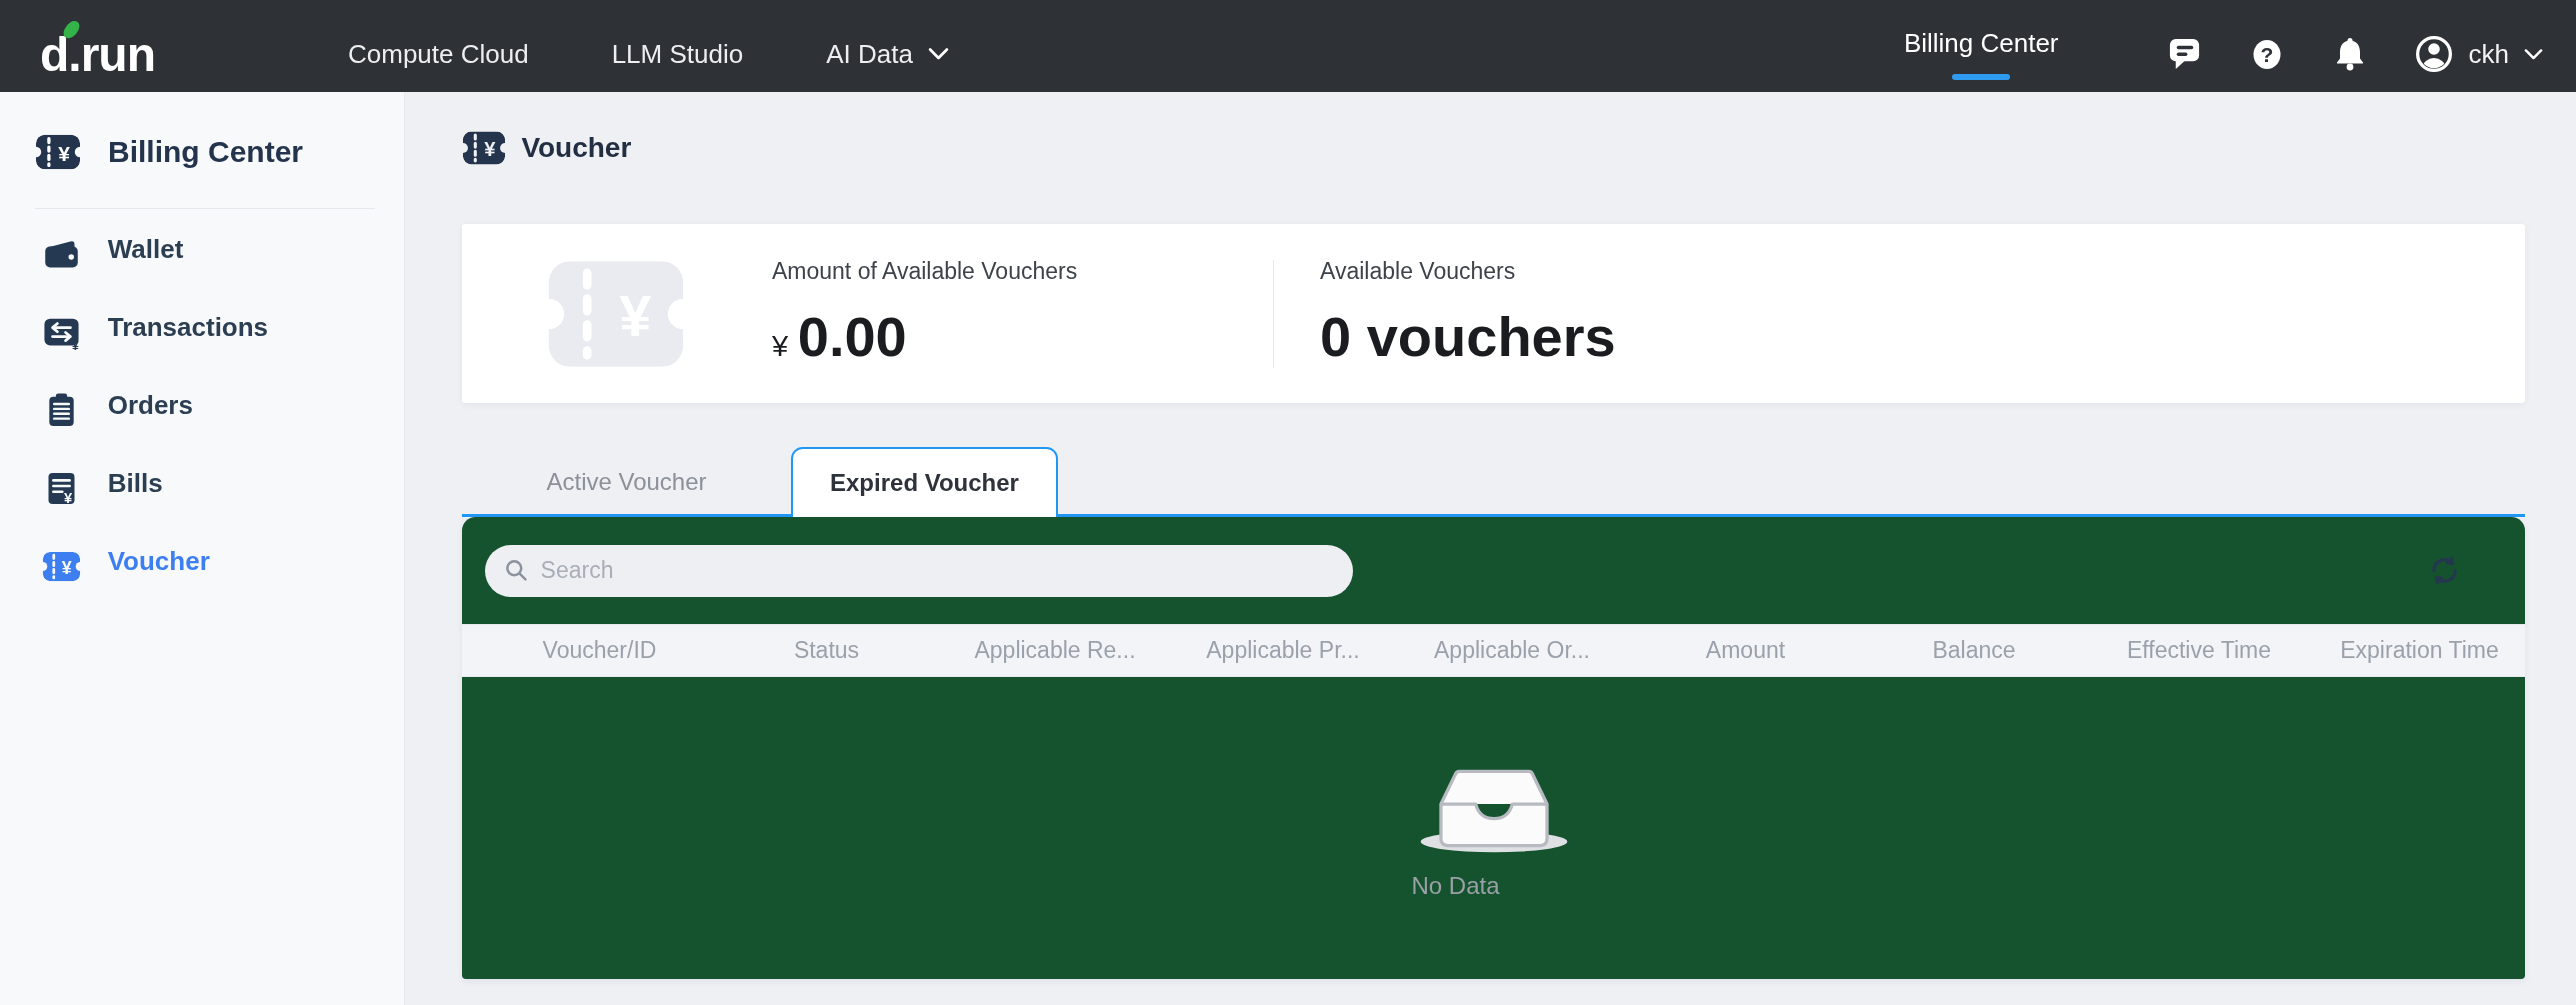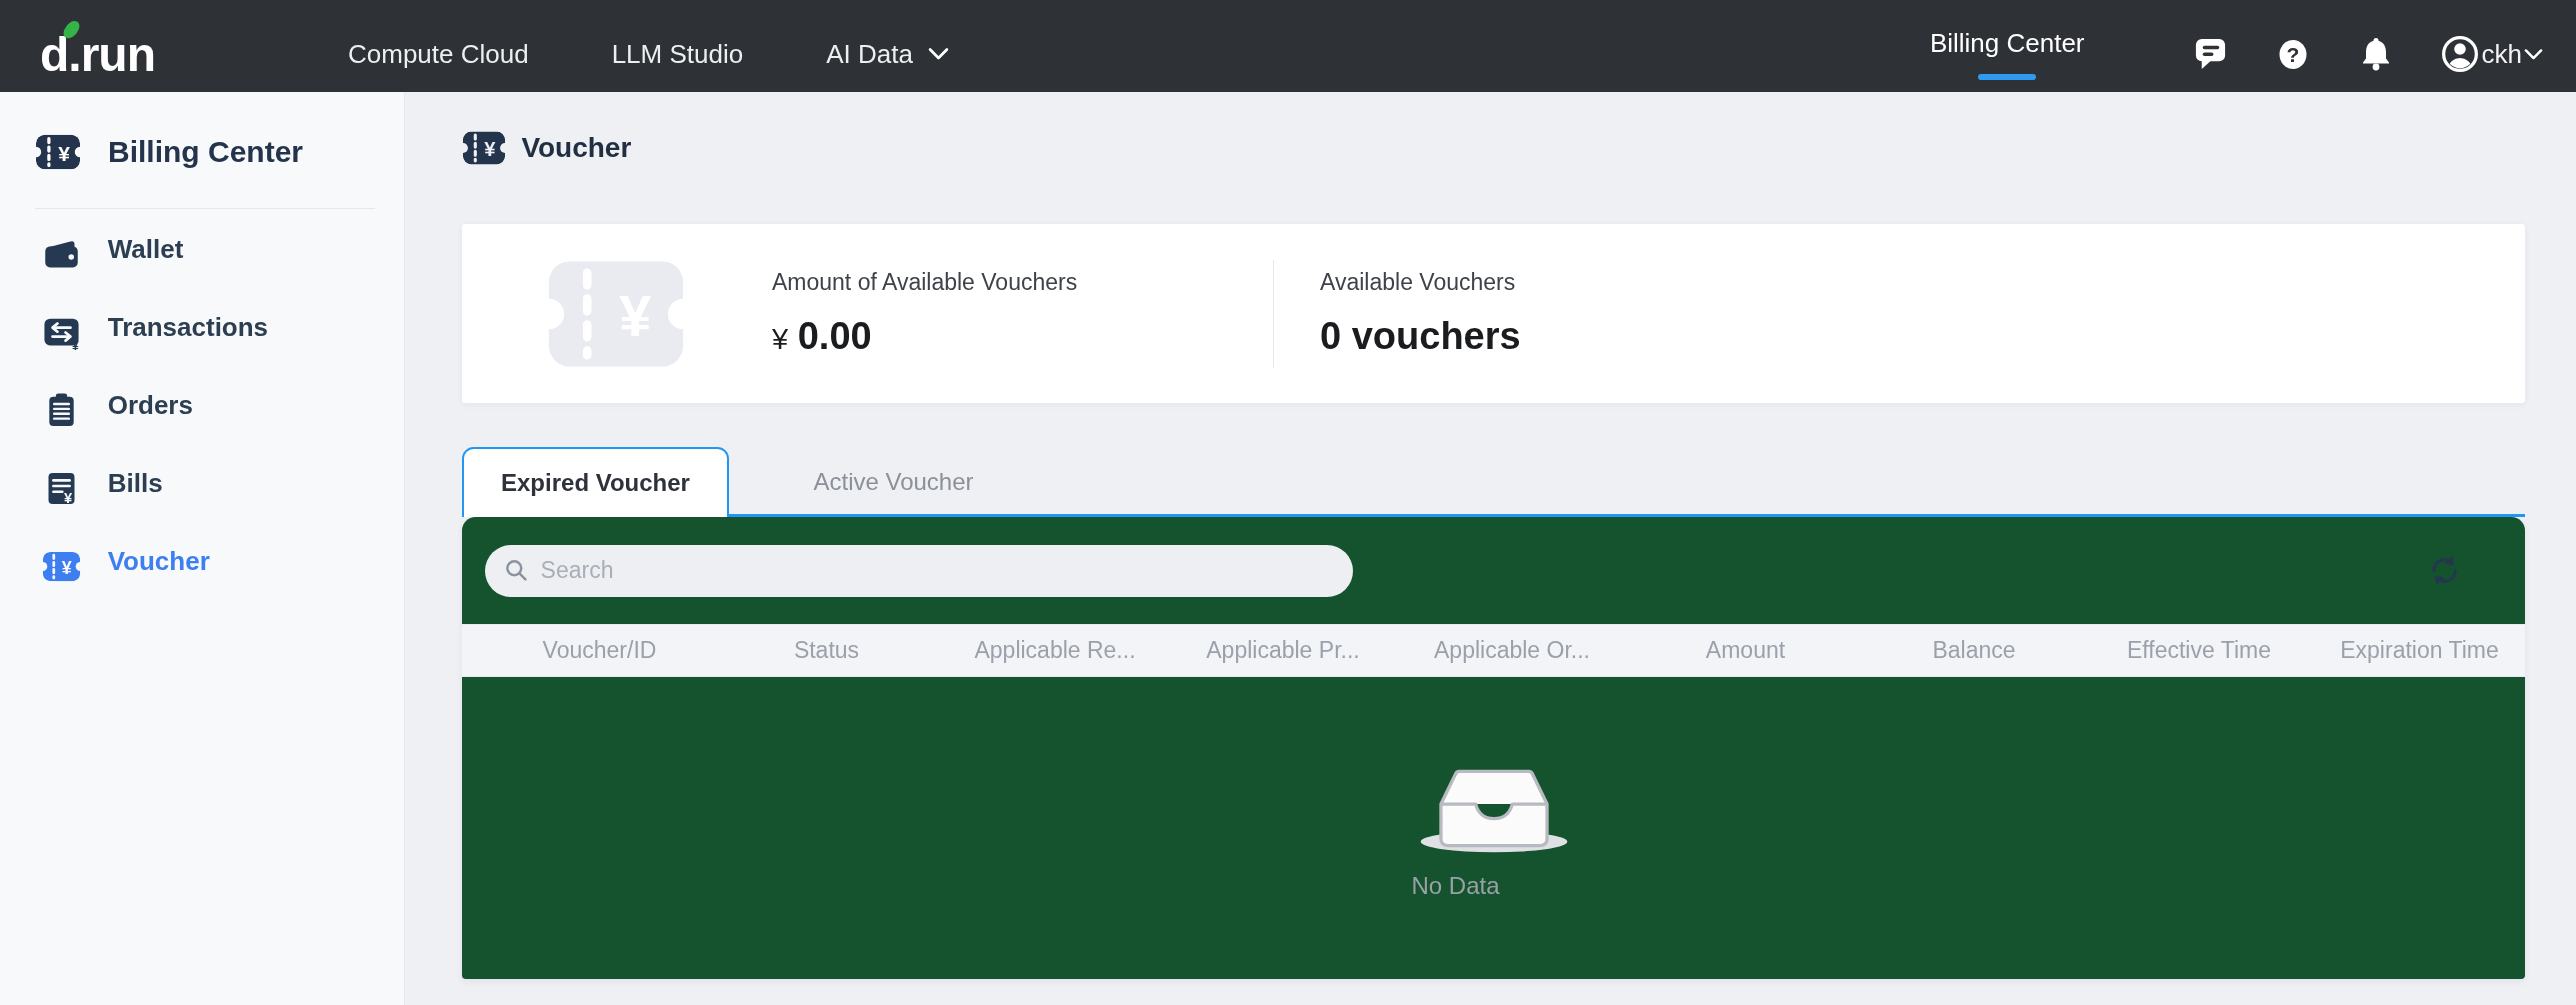--- a/index.html
+++ b/index.html
@@ -22,21 +22,21 @@
   }
   .nav { display:flex; gap:83px; margin-left:193px; align-items:center; }
   .nav-item { color:#eceef0; font-size:26px; font-weight:500; display:flex; align-items:center; gap:15.4px; cursor:pointer; white-space:nowrap; }
   .top-right { margin-left:auto; display:flex; align-items:center; gap:44px; }
   .billing-link {
     color:#fff; font-size:26px; font-weight:500; display:flex; flex-direction:column;
     align-items:center; margin-right:62px; cursor:pointer;
   }
   .billing-underline { width:58px; height:5.8px; border-radius:2.9px; background:#2e9bf0; margin-top:15.4px; }
   .icon-btn { width:39px; height:39px; display:flex; align-items:center; justify-content:center; cursor:pointer; flex-shrink:0; }
-  .user { display:flex; align-items:center; gap:2px; color:#f2f3f5; font-size:26px; cursor:pointer; }
+  .user { display:flex; align-items:center; gap:15px; color:#f2f3f5; font-size:26px; cursor:pointer; }
   
   .shell { display:flex; height:914px; }
   .sidebar {
     width:405px; flex-shrink:0; background:#f8f9fb; border-right:1px solid #e7e9ee;
     padding:37px 0 0 35px;
   }
   .sb-header { display:flex; align-items:center; gap:27px; }
   .sb-title { font-size:30px; font-weight:700; color:#24344c; }
   .sb-divider { height:1px; background:#e4e7ec; margin:33px 29px 25px 0; }
   .sb-item {
@@ -54,21 +54,21 @@
   .summary-card {
     margin-top:54px; height:179px; background:#fff; border-radius:3px;
     box-shadow:0 1.9px 7.7px rgba(25,35,60,.05);
     display:flex; align-items:center; padding:0 39px 0 81px;
   }
   .card-ticket { width:146px; height:118px; color:#e9ebf1; flex-shrink:0; }
   .metric { width:501px; margin-left:83px; }
   .metric-label { font-size:23px; color:#3e424a; font-weight:500; }
   .metric-value { margin-top:19px; display:flex; align-items:baseline; gap:9.6px; color:#1b1c1f; }
   .metric-value .cur { font-size:29px; font-weight:500; }
-  .metric-value .num { font-size:38px; font-weight:700; }
+  .metric-value .num { font-size:56px; font-weight:700; }
   .v-divider { width:1px; height:108px; background:#e6e8ec; }
   .metric2 { margin-left:46px; width:501px; }
   
   .tabbar { margin-top:44px; display:flex; position:relative; height:70px; }
   .tabbar::after { content:""; position:absolute; left:0; right:0; bottom:0; height:2.9px; background:#2196f3; }
   .tab { display:flex; align-items:center; justify-content:center; font-size:24px; cursor:pointer; }
   .tab.inactive { width:329px; color:#8b9099; font-weight:500; }
   .tab.active {
     width:267px; background:#fff; border:2.9px solid #2196f3; border-bottom:0;
     border-radius:11.6px 11.6px 0 0; color:#2e333b; font-weight:700; z-index:1;
@@ -296,25 +296,25 @@
       <div class="v-divider"></div>
       <div class="metric metric2">
         <div class="metric-label">Available Vouchers</div>
         <div class="metric-value">
           <span class="num">0 vouchers</span>
         </div>
       </div>
     </div>
 
     <div class="tabbar">
+      <div class="tab inactive">
+        <span>Active Voucher</span>
+      </div>
       <div class="tab active">
         <span>Expired Voucher</span>
-      </div>
-      <div class="tab inactive">
-        <span>Active Voucher</span>
       </div>
     </div>
 
     <div class="panel">
       <div class="search-row">
         <div class="search-pill">
           <svg width="25" height="25" viewBox="0 0 28 28">
             <circle cx="11.5" cy="11.5" r="7.8" fill="none" stroke="#8d939e" stroke-width="2.8"></circle>
             <line x1="17.3" y1="17.3" x2="24" y2="24" stroke="#8d939e" stroke-width="2.8" stroke-linecap="round"></line>
           </svg>

